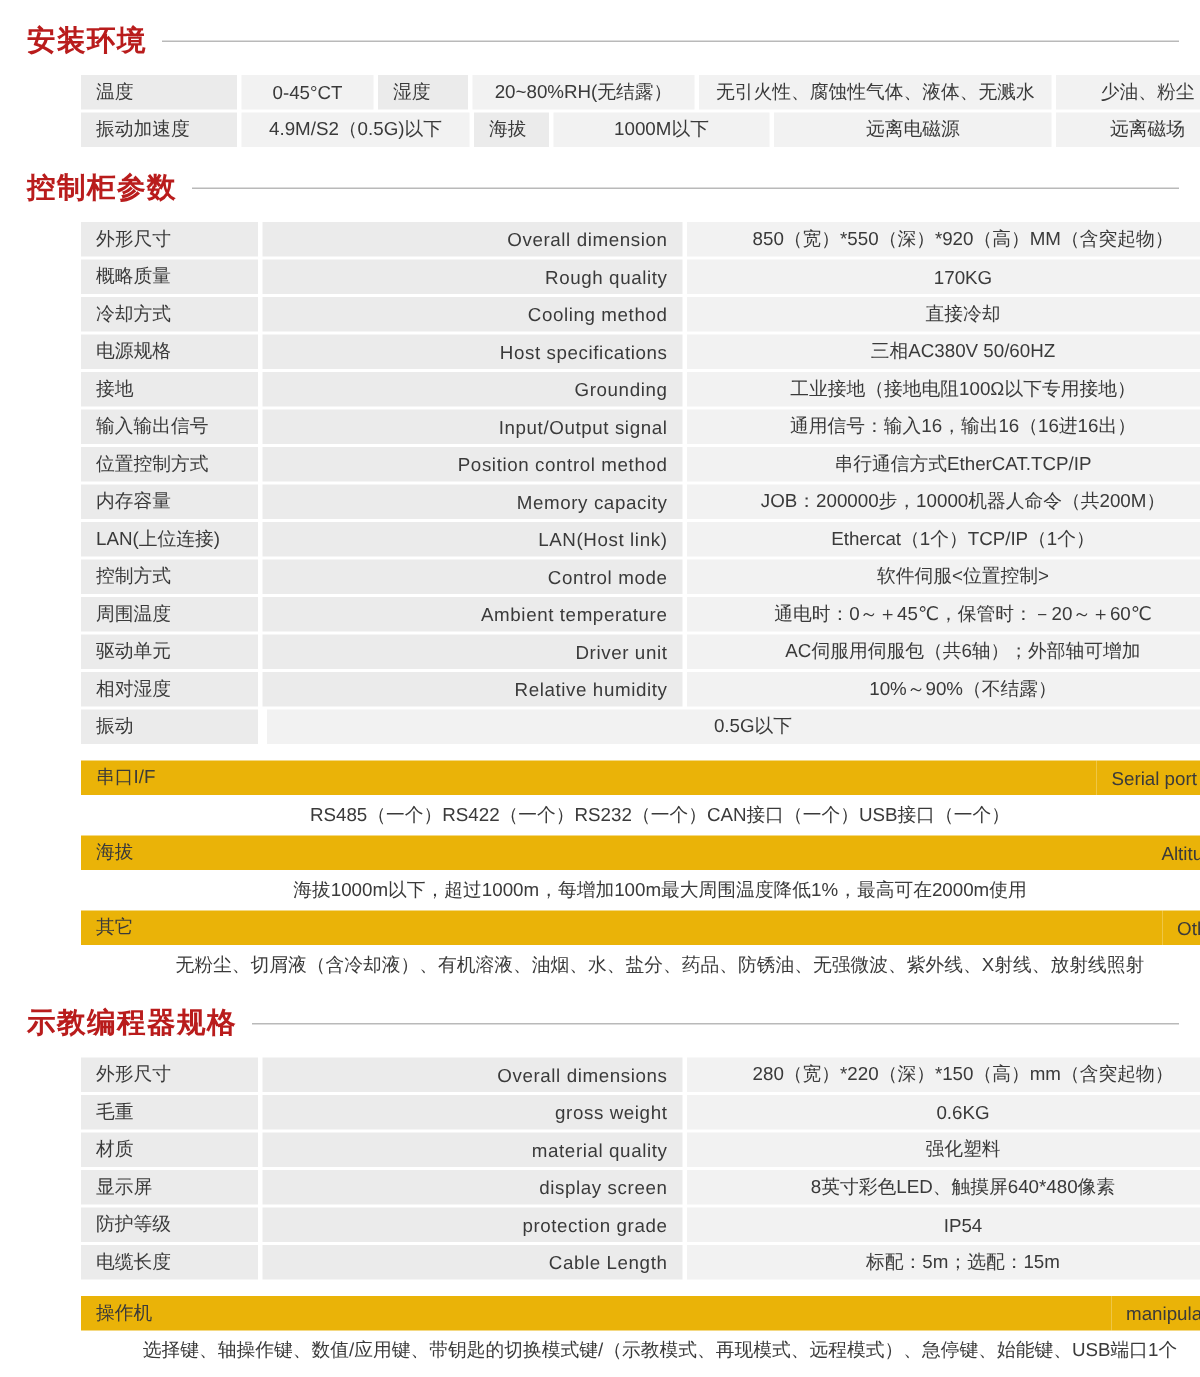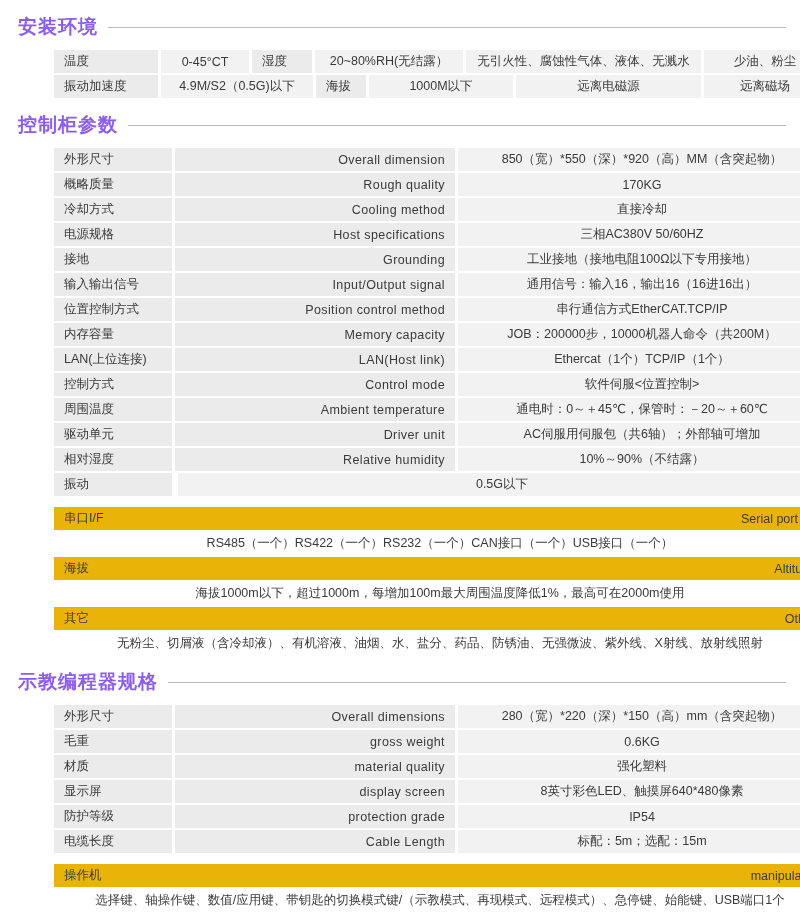--- a/index.html
+++ b/index.html
@@ -15,21 +15,21 @@
   
   .sec-head {
     display: flex;
     align-items: center;
     gap: 10px;
     margin: 14px 0 10px 4px;
   }
   .sec-head .title {
     font-size: 19px;
     font-weight: bold;
-    color: #8b5cf6;
+    color: #b91c1c;
     letter-spacing: 1px;
     white-space: nowrap;
   }
   .sec-head .rule {
     flex: 1;
     height: 1px;
     background: #b9b9b9;
   }
 
   

